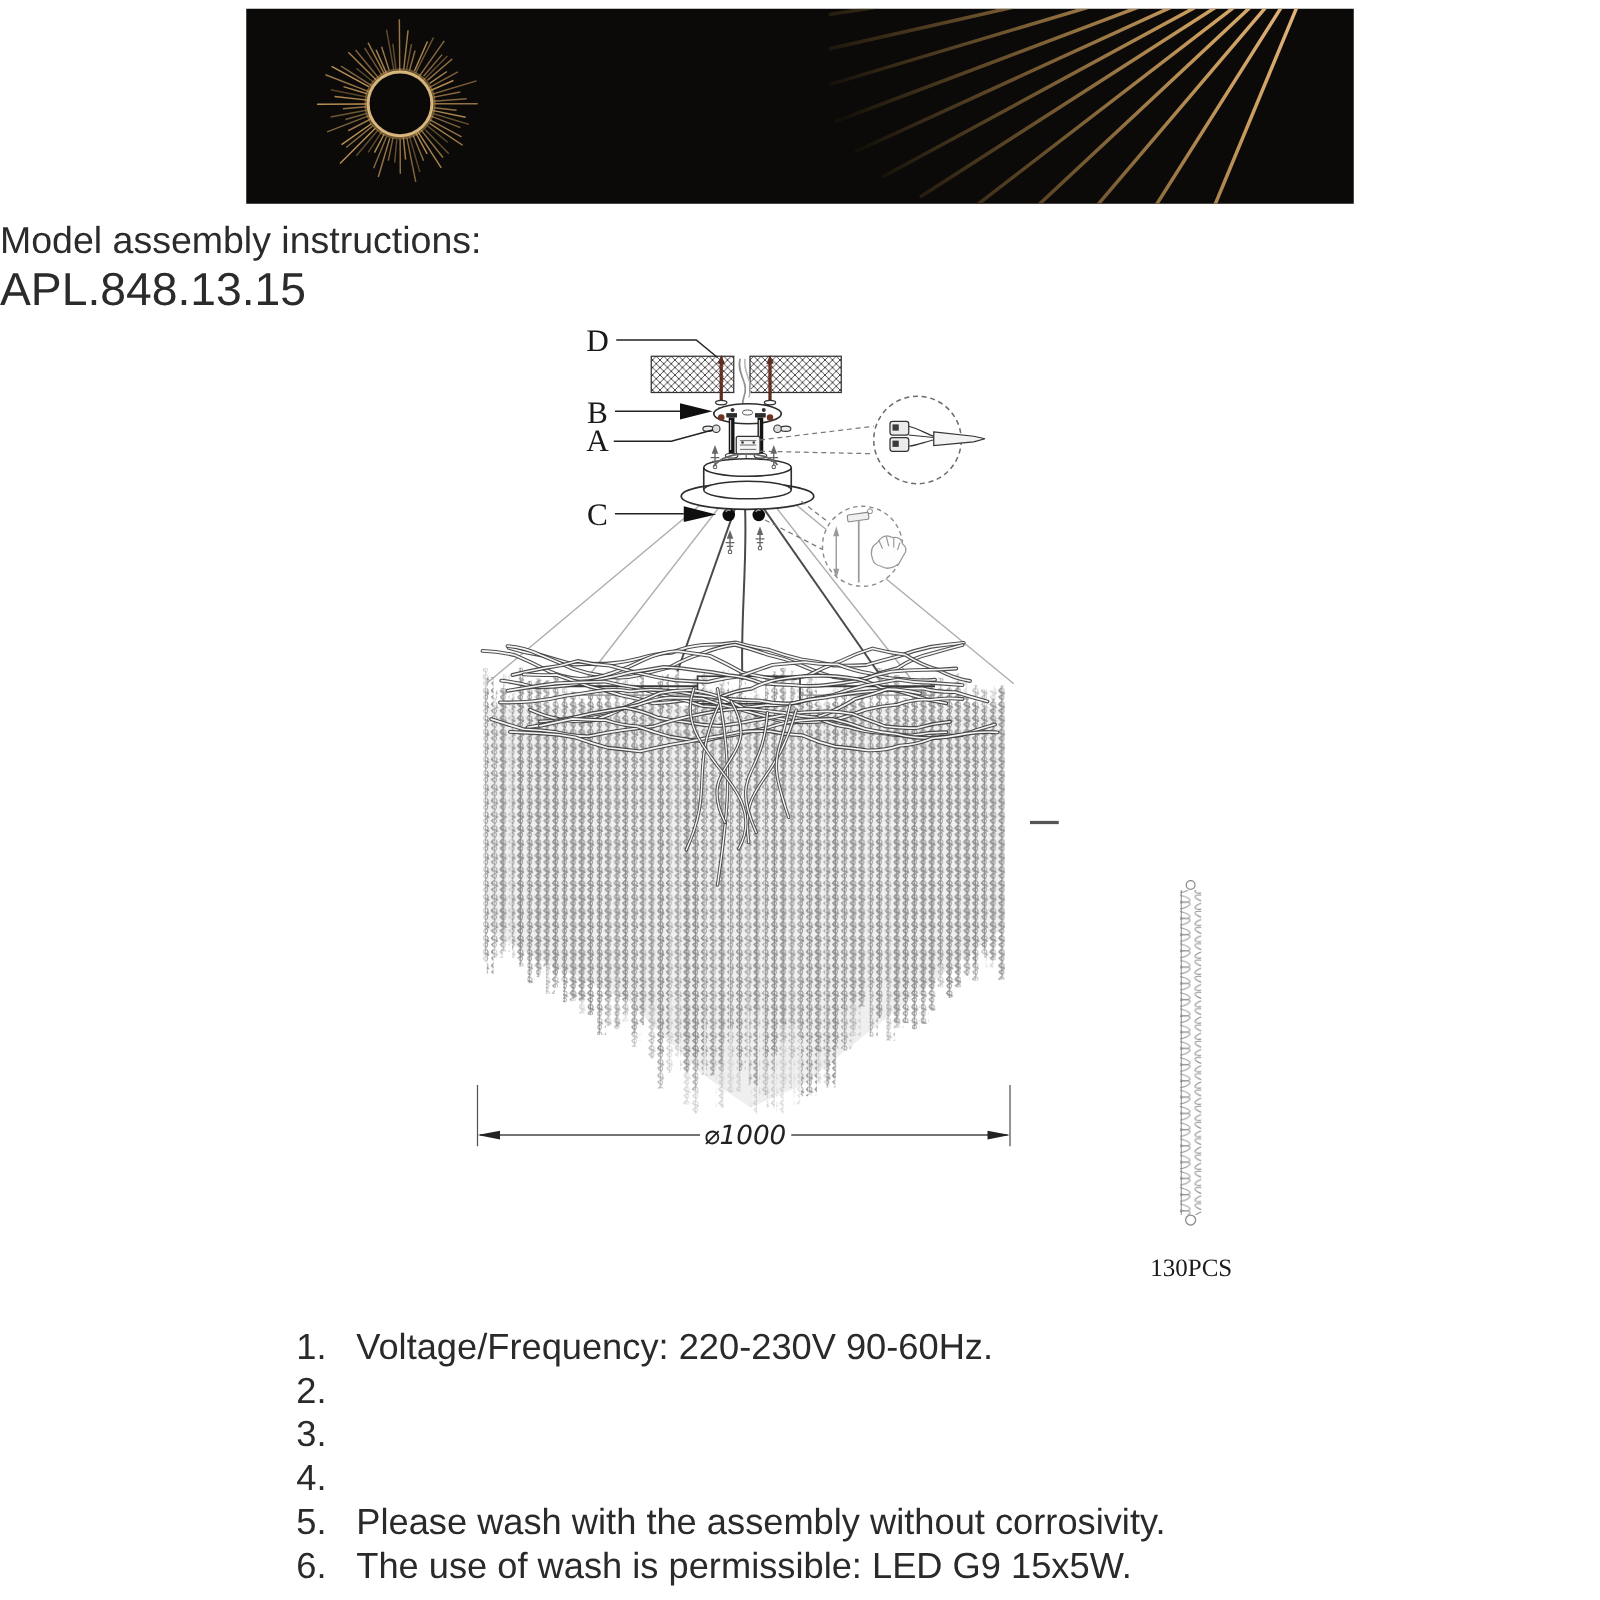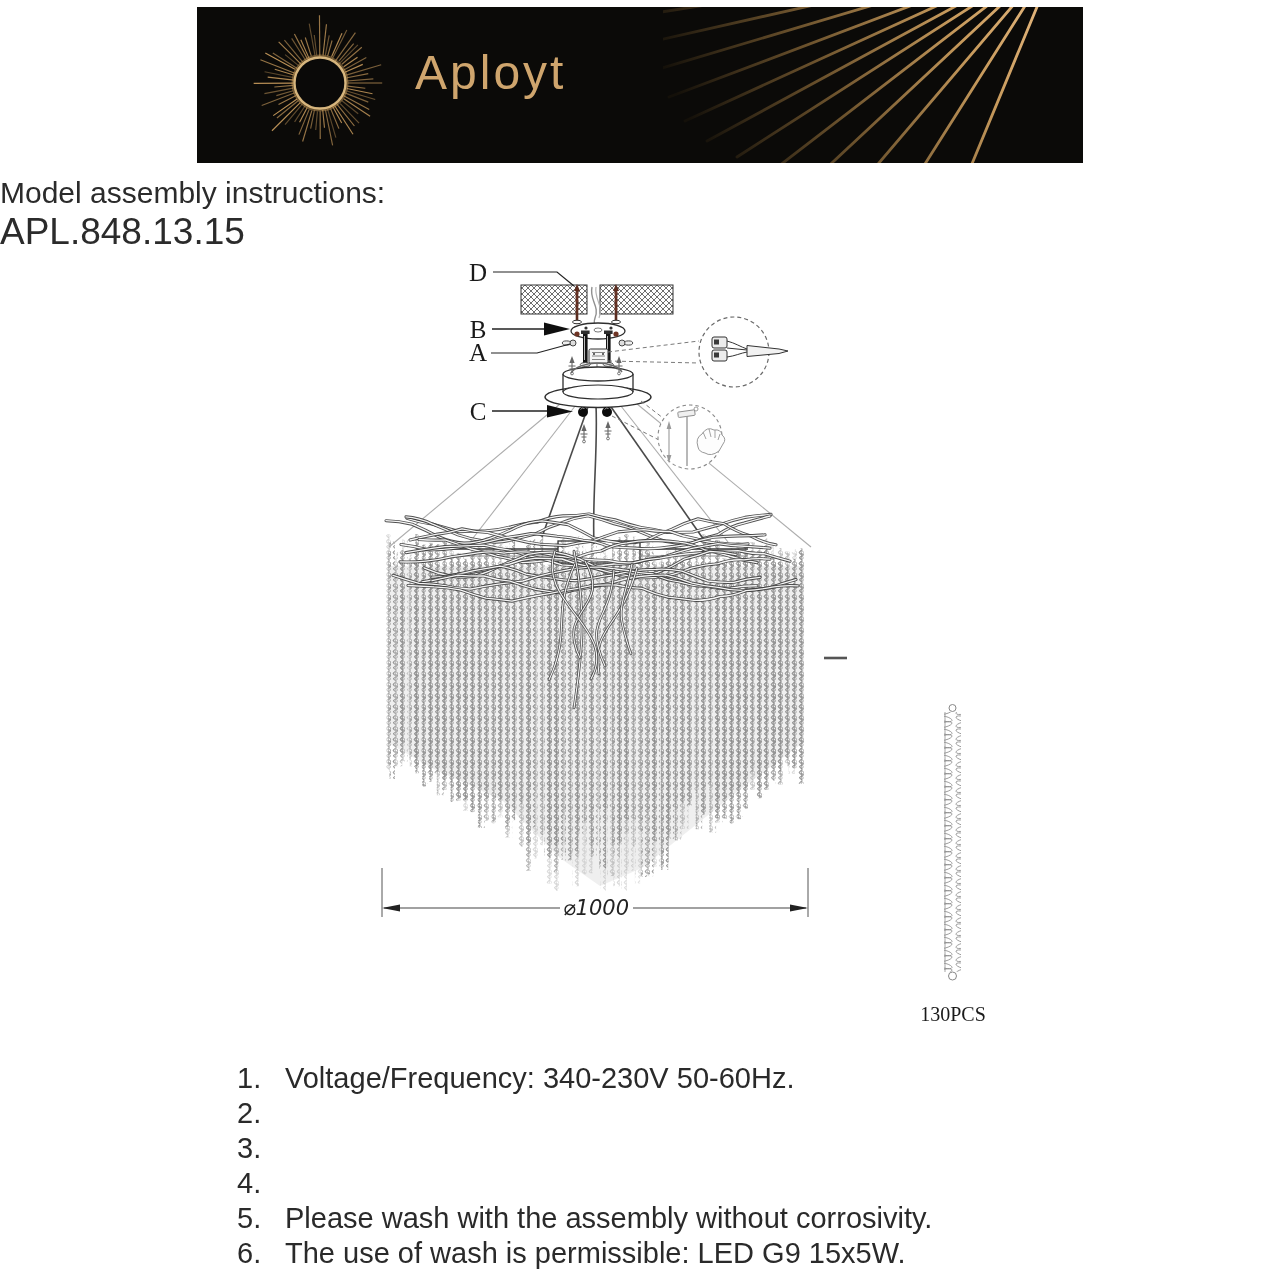--- a/index.html
+++ b/index.html
@@ -90,21 +90,20 @@
       <line x1="93.53451821803847" y1="55.34588878485289" x2="112.88705920417028" y2="35.86847655302846" stroke="#c79a5c" stroke-width="1.15" opacity="0.45"></line>
       <line x1="96.89034843005055" y1="55.26801716032306" x2="116.79198131970207" y2="38.237815610002585" stroke="#c79a5c" stroke-width="1.15" opacity="0.71"></line>
       <line x1="98.7317034120776" y1="57.6780306461779" x2="112.52717029999468" y2="48.18991325922049" stroke="#c79a5c" stroke-width="1.15" opacity="0.86"></line>
       <line x1="97.95414481726561" y1="61.39151897946431" x2="121.30966286419334" y2="48.562567678348216" stroke="#c79a5c" stroke-width="1.15" opacity="0.61"></line>
       <line x1="99.8613934377979" y1="63.17399484384265" x2="117.75517269871136" y2="55.382068497217524" stroke="#c79a5c" stroke-width="1.15" opacity="0.89"></line>
       <line x1="101.23486554777358" y1="66.1547475258101" x2="136.1831764317415" y2="55.70383357193718" stroke="#c79a5c" stroke-width="1.15" opacity="0.59"></line>
       <line x1="102.11832486698604" y1="68.70322597733009" x2="123.26299351715087" y2="64.57323151146605" stroke="#c79a5c" stroke-width="1.15" opacity="0.68"></line>
       <line x1="101.82762986588044" y1="71.95970986679589" x2="128.3378908638481" y2="69.94355621426583" stroke="#c79a5c" stroke-width="1.15" opacity="0.62"></line>
       <circle cx="75" cy="74" r="23.5" fill="#0a0908"></circle>
     </svg>
-  <div class="brand">Aployt</div>
   <svg class="rays-svg" width="420" height="156" viewBox="0 0 420 156">
     <defs>
       <linearGradient id="rayg" gradientUnits="userSpaceOnUse" x1="40" y1="140" x2="398" y2="-40">
         <stop offset="0" stop-color="#141009"></stop>
         <stop offset="0.35" stop-color="#6d532d"></stop>
         <stop offset="0.7" stop-color="#c79a5c"></stop>
         <stop offset="1" stop-color="#eec088"></stop>
       </linearGradient>
     </defs>
     <g stroke="url(#rayg)" stroke-width="2.8" stroke-linecap="round">
@@ -544,21 +543,21 @@
 
   <text class="part-label" x="478" y="281">D</text>
   <text class="part-label" x="478" y="338">B</text>
   <text class="part-label" x="478" y="361">A</text>
   <text class="part-label" x="478" y="420">C</text>
 </svg>
 
 <div class="instructions">
   <div class="row">
       <span class="num">1.</span>
-      <span class="txt">Voltage/Frequency: 340-230V 50-60Hz.</span>
+      <span class="txt">Voltage/Frequency: 220-230V 90-60Hz.</span>
     </div>
   <div class="row">
       <span class="num">2.</span>
     </div>
   <div class="row">
       <span class="num">3.</span>
     </div>
   <div class="row">
       <span class="num">4.</span>
     </div>

